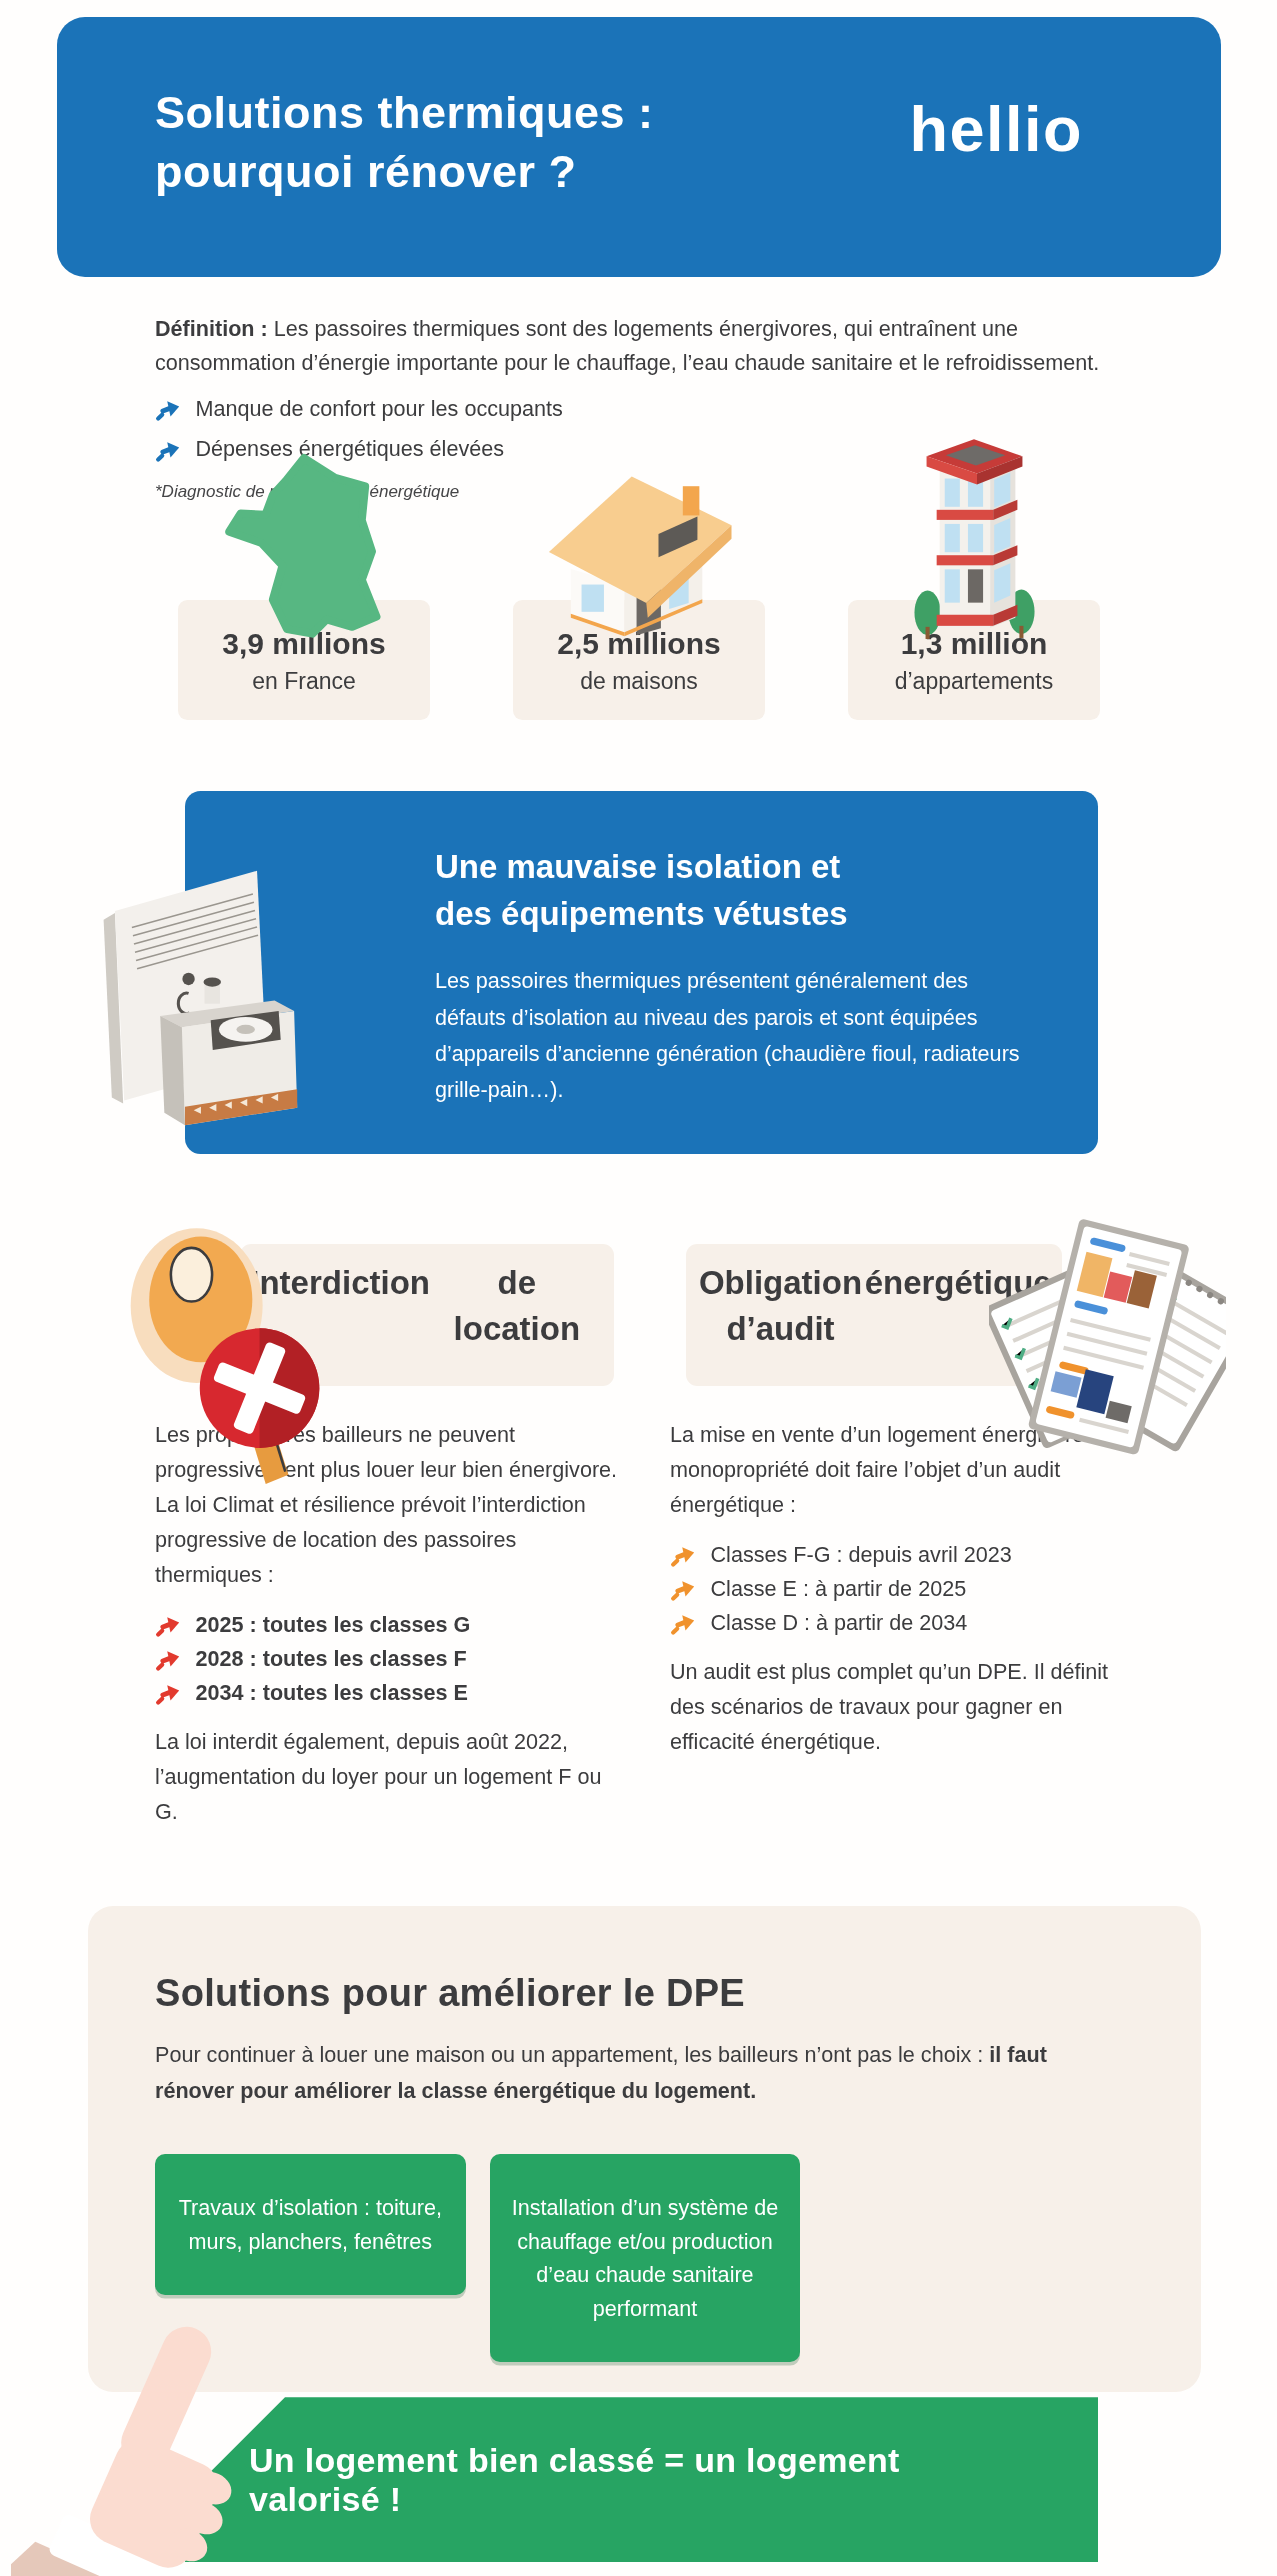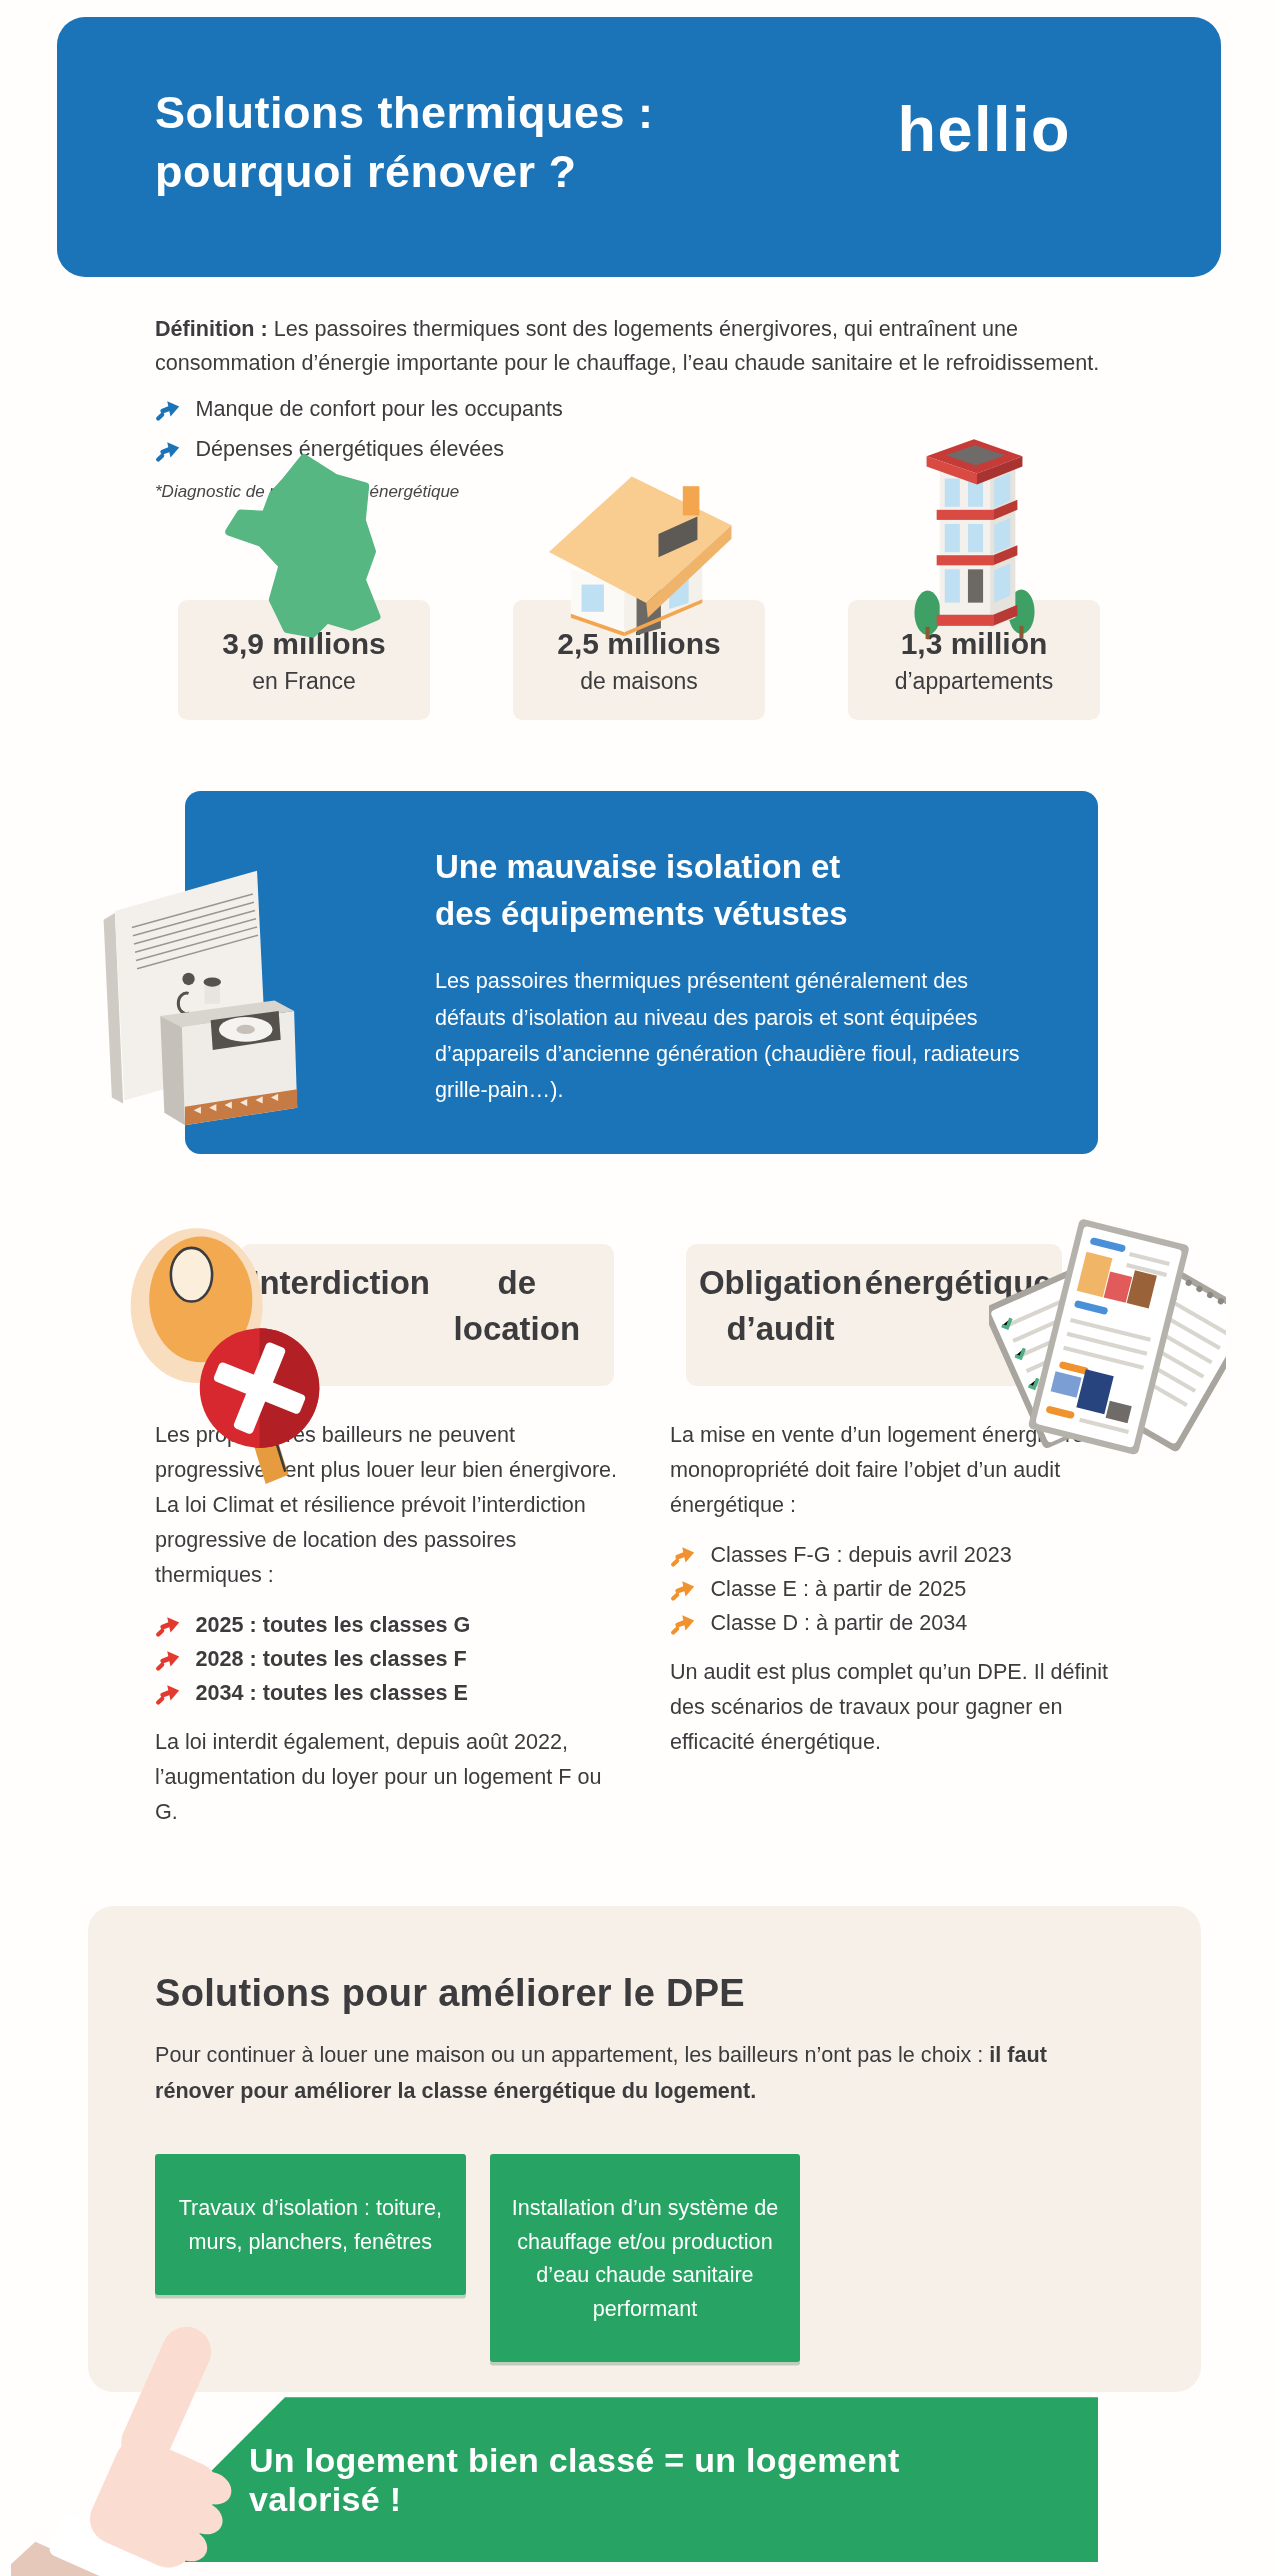--- a/index.html
+++ b/index.html
@@ -9,21 +9,21 @@
     background:#fffefd; overflow:hidden;
     font-family:"Liberation Sans", sans-serif; color:#3c3c3e;
   }
   
   .header {
     position:relative; margin:16.5px 57px 0; height:260px;
     background:#1b73b8; border-radius:28px; padding:66px 0 0 98px; color:#fff;
   }
   .header-title { font-size:45px; font-weight:bold; line-height:1.32; letter-spacing:0.5px; }
   .logo {
-    position:absolute; top:76px; right:150px;
+    position:absolute; top:76px; right:138px;
     font-size:63px; font-weight:bold; letter-spacing:1.5px; color:#fff;
   }
   
   .definition { margin:35px 155px 0; font-size:21.6px; line-height:1.5; }
   .def-bullets { margin-top:11.3px; }
   .bullet-row { display:flex; align-items:center; gap:15.5px; margin:8.2px 0; font-size:21.6px; }
   .arr { width:25px; height:21.6px; flex:0 0 auto; transform:rotate(-6deg); }
   .footnote { margin-top:13.4px; font-style:italic; font-size:17px; color:#454547; }
   
   .stats { margin:95px 178px 0; display:flex; gap:83px; }
@@ -62,21 +62,21 @@
   .bold-row { font-weight:bold; }
   
   .solutions {
     margin:77px 77px 0 88px; background:#f7f0e9; border-radius:25px;
     padding:66px 67px 30px;
   }
   .section-title { font-size:38px; font-weight:bold; letter-spacing:0.3px; }
   .solutions-intro { margin-top:22px; font-size:21.6px; line-height:1.66; max-width:969px; }
   .sol-cards { margin-top:45px; display:flex; gap:24px; align-items:flex-start; }
   .sol-card {
-    width:calc((100% - 47px)/3); background:#27a463; border-radius:3px; color:#fff;
+    width:calc((100% - 47px)/3); background:#27a463; border-radius:10px; color:#fff;
     text-align:center; font-size:21.6px; line-height:1.55; padding:37px 21.6px;
     box-shadow:0 3.6px 0 rgba(27,94,57,0.25);
   }
   
   .value-wrap { position:relative; margin:5.2px 180px 0 185px; }
   .value-banner {
     background:#27a463; color:#fff; padding:44px 62px 43px 64px;
     clip-path:polygon(100px 0, 100% 0, 100% 100%, 0 100%, 0 100px);
   }
   .value-title { font-size:34px; font-weight:bold; letter-spacing:0.3px; }

